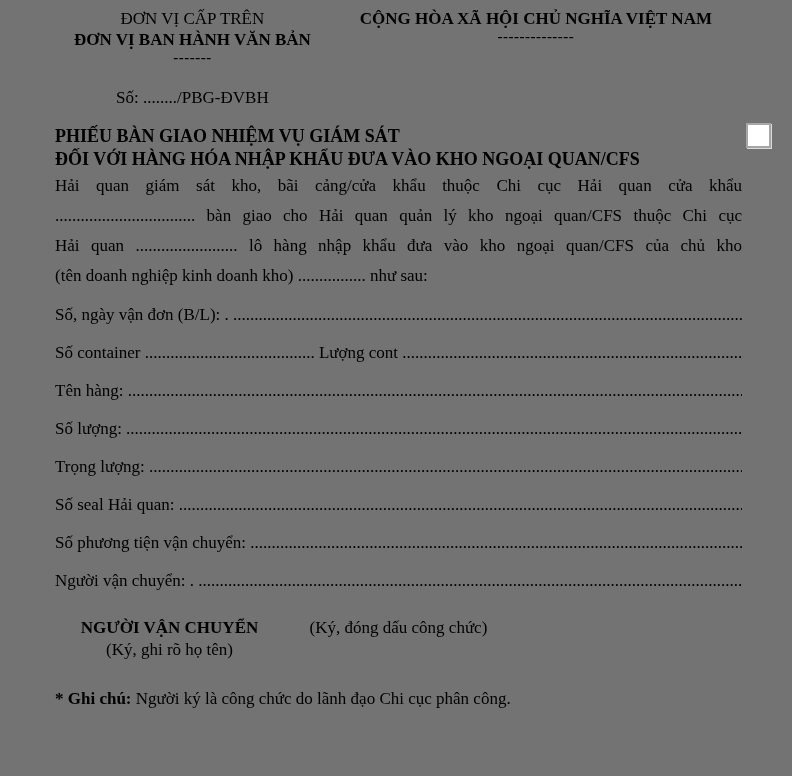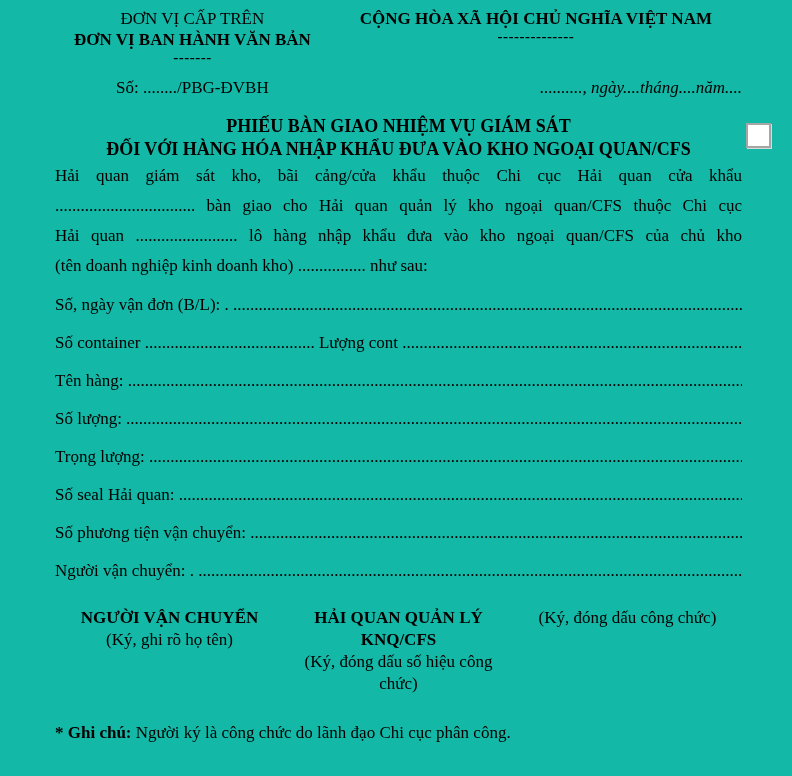--- a/index.html
+++ b/index.html
@@ -7,43 +7,43 @@
   body {
     width: 792px; height: 776px;
     font-family: "Liberation Serif", "DejaVu Serif", serif;
     color: #000;
   }
   .page {
     position: relative;
     width: 792px; height: 776px;
     padding: 8px 50px 0 55px;
     overflow: hidden;
-    background: #14b8a6;
+    background: #737373;
   }
   
   .header-row { display: flex; }
   .header-left { width: 40%; text-align: center; }
   .header-right { width: 60%; text-align: center; }
   .h-line { font-size: 17px; line-height: 21px; }
   .h-bold { font-weight: bold; }
   .dashes { font-size: 15px; line-height: 15px; font-weight: bold; letter-spacing: 0.5px; }
   
-  .numdate-row { display: flex; margin-top: 13px; font-size: 17px; }
+  .numdate-row { display: flex; margin-top: 23px; font-size: 17px; }
   .doc-number { width: 40%; text-align: center; }
   .date-line { width: 60%; text-align: right; font-style: italic; }
   
   .anchor-square {
     position: absolute; left: 746px; top: 123px;
     width: 25px; height: 25px;
     border: 2px solid #a6a6a6;
     box-shadow: 1px 1px 0 #d9d9d9;
     background: #fff;
   }
   
-  .title-block { margin-top: 17px; text-align: center; font-weight: bold; font-size: 18px; line-height: 23px; }
+  .title-block { margin-top: 17px; text-align: left; font-weight: bold; font-size: 18px; line-height: 23px; }
   
   .intro { font-size: 17px; }
   .intro-line { line-height: 30px; text-align: justify; text-align-last: justify; }
   .intro-line.last { text-align-last: left; }
   
   .fields { margin-top: 5px; }
   .field-row {
     font-size: 17px; height: 38px; line-height: 38px;
     white-space: nowrap; overflow: hidden;
   }
@@ -68,21 +68,20 @@
       <div class="dashes">-------</div>
     </div>
     <div class="header-right">
       <div class="h-line h-bold">CỘNG HÒA XÃ HỘI CHỦ NGHĨA VIỆT NAM</div>
       <div class="dashes">--------------</div>
     </div>
   </div>
 
   <div class="numdate-row">
     <div class="doc-number">Số: ......../PBG-ĐVBH</div>
-    <div class="date-line">.........., ngày....tháng....năm....</div>
   </div>
 
   <div class="anchor-square"></div>
 
   <div class="title-block">
     <div>PHIẾU BÀN GIAO NHIỆM VỤ GIÁM SÁT</div>
     <div>ĐỐI VỚI HÀNG HÓA NHẬP KHẨU ĐƯA VÀO KHO NGOẠI QUAN/CFS</div>
   </div>
 
   <div class="intro">
@@ -102,24 +101,20 @@
     <div class="field-row">Số phương tiện vận chuyển: .....................................................................................................................................................</div>
     <div class="field-row">Người vận chuyển: . ....................................................................................................................................................................</div>
   </div>
 
   <div class="sign-row">
     <div class="sign-col">
       <div class="sign-title">NGƯỜI VẬN CHUYỂN</div>
       <div class="sign-sub">(Ký, ghi rõ họ tên)</div>
     </div>
     <div class="sign-col">
-      <div class="sign-title">HẢI QUAN QUẢN LÝ KNQ/CFS</div>
-      <div class="sign-sub">(Ký, đóng dấu số hiệu công chức)</div>
-    </div>
-    <div class="sign-col">
       <div class="sign-sub">(Ký, đóng dấu công chức)</div>
     </div>
   </div>
 
   <div class="note">
     <span class="note-label">* Ghi chú:</span><span> Người ký là công chức do lãnh đạo Chi cục phân công.</span>
   </div>
 
 </div>
 

